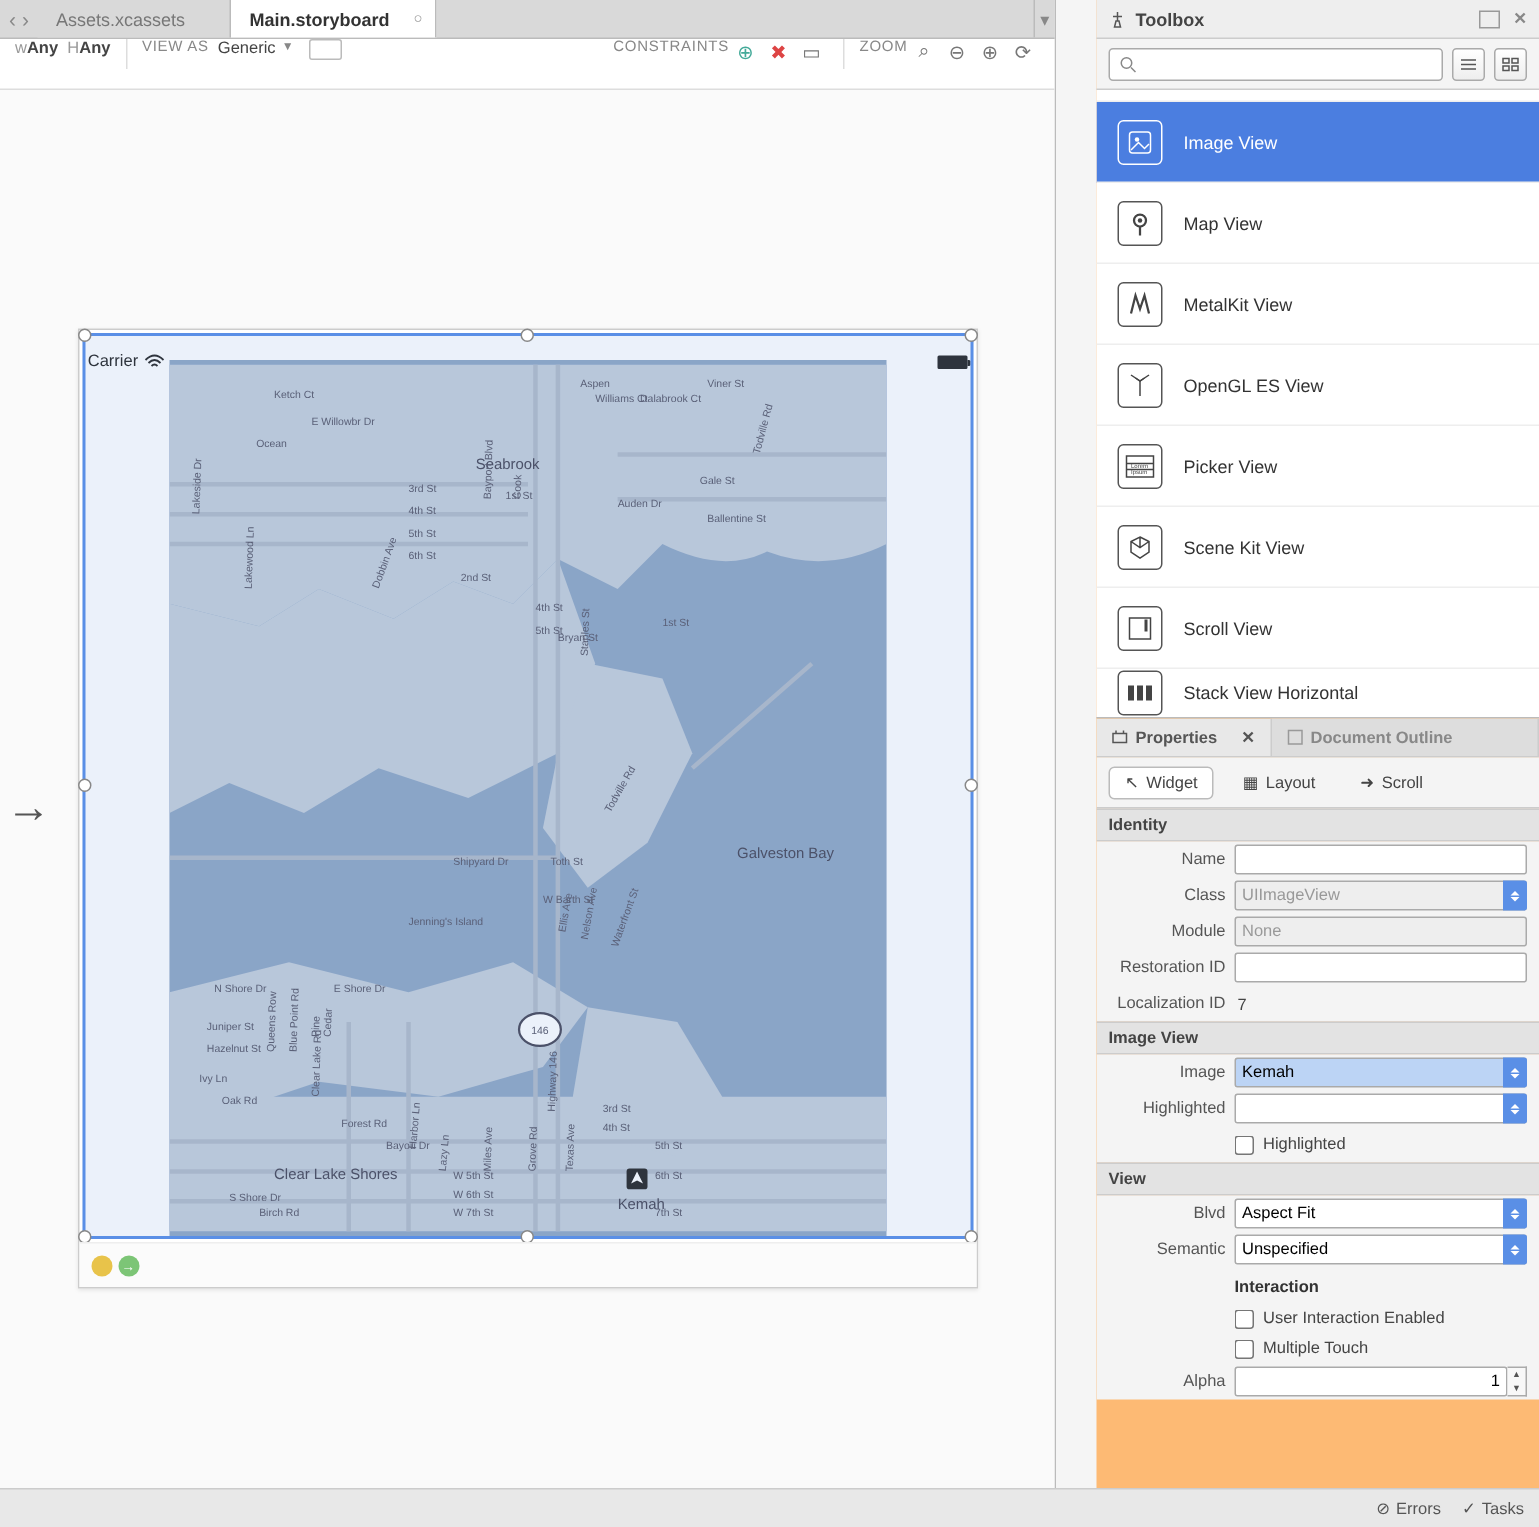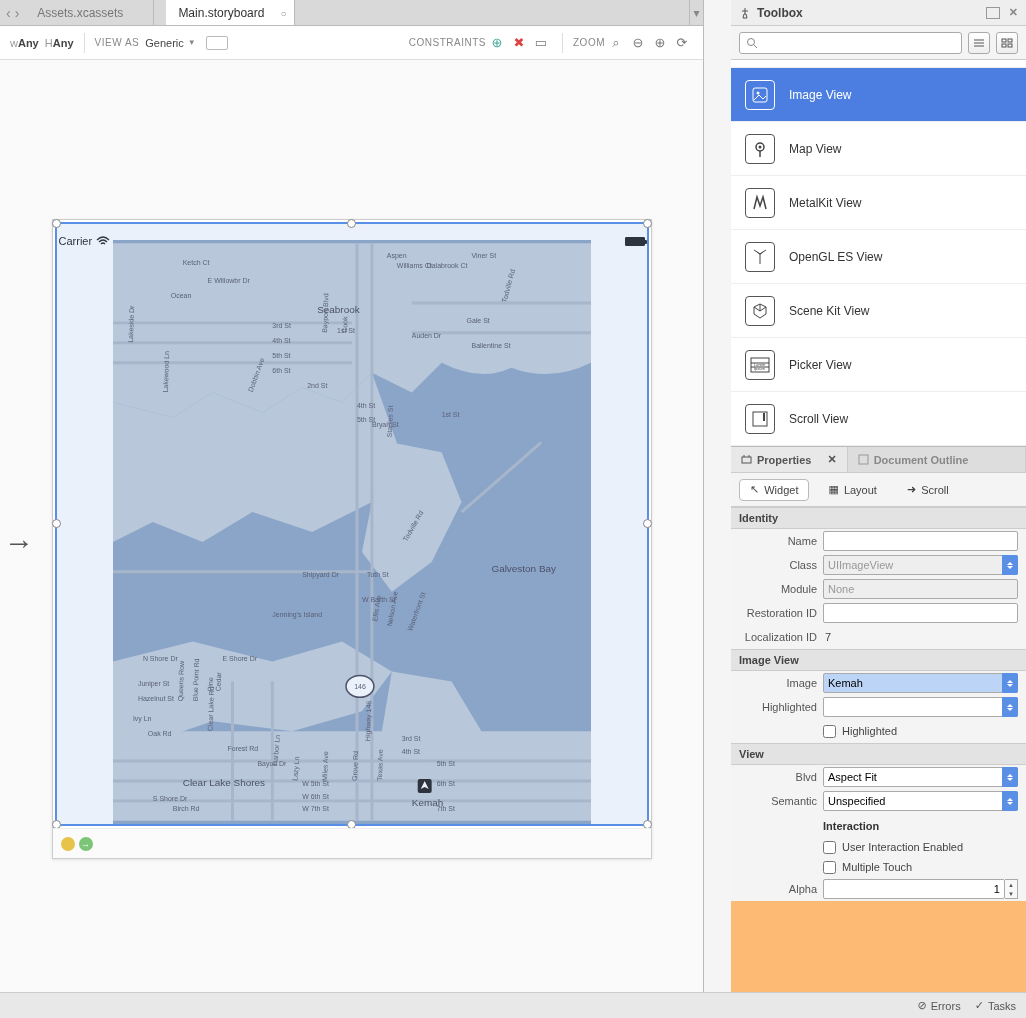--- a/index.html
+++ b/index.html
@@ -7,25 +7,25 @@
 
 .app { display: flex; height: 100%; }
 .left { flex: 1; display: flex; flex-direction: column; border-right: 1px solid #bbb; background: #f9f9f9;}
 .right { width: 295px; display: flex; flex-direction: column; background: #fdba74; margin-left: 27px; }
 
 
 .tabs { height: 26px; display: flex; align-items: stretch; background: #d9d9d9; border-bottom: 1px solid #bbb;}
 .tab-nav { display: flex; align-items: center; padding: 0 6px; gap: 4px; }
 .tab-nav span { color: #888; font-size: 14px; cursor: default;}
 .tab { display:flex; align-items:center; padding: 0 30px 0 12px; position: relative; border-right: 1px solid #bbb; color:#777; background:#d9d9d9;}
-.tab.active { background:#fff; color:#333; font-weight:400;margin-left:12px;}
+.tab.active { background:#fff; color:#333; font-weight:700;}
 .tab .close { position:absolute; right:8px; top:50%; transform:translateY(-50%); color:#999; font-size:10px;}
 
 
-.toolbar { height: 34px; border-bottom:1px solid #ddd; display:flex; align-items:center; padding:0 10px; background:#fff; font-size:11px; color:#666;}
+.toolbar { height: 34px; border-bottom:1px solid #ddd; display:flex; align-items:flex-start; padding:0 10px; background:#fff; font-size:11px; color:#666;}
 .toolbar .sep { width:1px; height:20px; background:#ddd; margin:0 10px;}
 .toolbar .grow { flex:1;}
 .size-class span.w { color:#999;} .size-class b { color:#444; font-weight:600;}
 .viewas-label { color:#888; letter-spacing:0.5px; font-size:10px; margin-right:6px;}
 .viewas-val { color:#444; font-weight:500;}
 .tri { font-size:8px; color:#888; margin-left:4px;}
 .device-box { width:22px; height:14px; border:1px solid #bbb; border-radius:2px; margin-left:10px;}
 .tb-icon { width:16px; height:16px; display:inline-flex; align-items:center; justify-content:center; margin:0 3px; color:#777; font-size:13px;}
 .tb-icon.green{color:#4a9;} .tb-icon.red{color:#d44;}
 
@@ -356,46 +356,56 @@
               <line x1="9" y1="16" x2="9" y2="6" stroke="currentColor"></line>
               <line x1="9" y1="6" x2="3" y2="2" stroke="currentColor"></line>
               <line x1="9" y1="6" x2="15" y2="2" stroke="currentColor"></line>
               <path d="M6 4 L9 6 L12 4" stroke="currentColor" fill="none"></path>
             </svg>
           </div>
           <div class="lbl">OpenGL ES View</div>
         </div>
         <div class="tbi">
           <div class="ic">
-            <svg width="18" height="18">
-              <path d="M9 2 L15 5 L15 12 L9 16 L3 12 L3 5 Z M9 2 V9 M3 5 L9 9 L15 5" stroke="currentColor" fill="none"></path>
-            </svg>
-          </div>
-          <div class="lbl">Scene Kit View</div>
-        </div>
-        <div class="tbi">
-          <div class="ic">
             <svg width="20" height="16">
               <rect x="1" y="1" width="18" height="14" stroke="currentColor" fill="none"></rect>
               <line x1="1" y1="6" x2="19" y2="6" stroke="currentColor"></line>
               <line x1="1" y1="10" x2="19" y2="10" stroke="currentColor"></line>
               <text x="4" y="9" font-size="4" fill="currentColor">Lorem</text>
               <text x="4" y="13" font-size="4" fill="currentColor">Ipsum</text>
             </svg>
           </div>
           <div class="lbl">Picker View</div>
         </div>
         <div class="tbi">
           <div class="ic">
             <svg width="18" height="18">
+              <path d="M9 2 L15 5 L15 12 L9 16 L3 12 L3 5 Z M9 2 V9 M3 5 L9 9 L15 5" stroke="currentColor" fill="none"></path>
+            </svg>
+          </div>
+          <div class="lbl">Scene Kit View</div>
+        </div>
+        <div class="tbi">
+          <div class="ic">
+            <svg width="18" height="18">
               <rect x="2" y="2" width="14" height="14" stroke="currentColor" fill="none"></rect>
               <rect x="12" y="3" width="2" height="8" fill="currentColor"></rect>
             </svg>
           </div>
           <div class="lbl">Scroll View</div>
+        </div>
+        <div class="tbi" style="height: 32px; border-bottom: none;">
+          <div class="ic">
+            <svg width="20" height="16">
+              <rect x="2" y="3" width="4" height="10" fill="currentColor"></rect>
+              <rect x="8" y="3" width="4" height="10" fill="currentColor"></rect>
+              <rect x="14" y="3" width="4" height="10" fill="currentColor"></rect>
+            </svg>
+          </div>
+          <div class="lbl">Stack View Horizontal</div>
         </div>
       </div>
 
     <div class="props">
       <div class="props-tabs">
         <div class="ptab">
           <svg width="11" height="11">
               <rect x="1" y="3" width="9" height="6" stroke="#555" fill="none"></rect>
               <line x1="3" y1="1" x2="3" y2="3" stroke="#555"></line>
               <line x1="8" y1="1" x2="8" y2="3" stroke="#555"></line>

